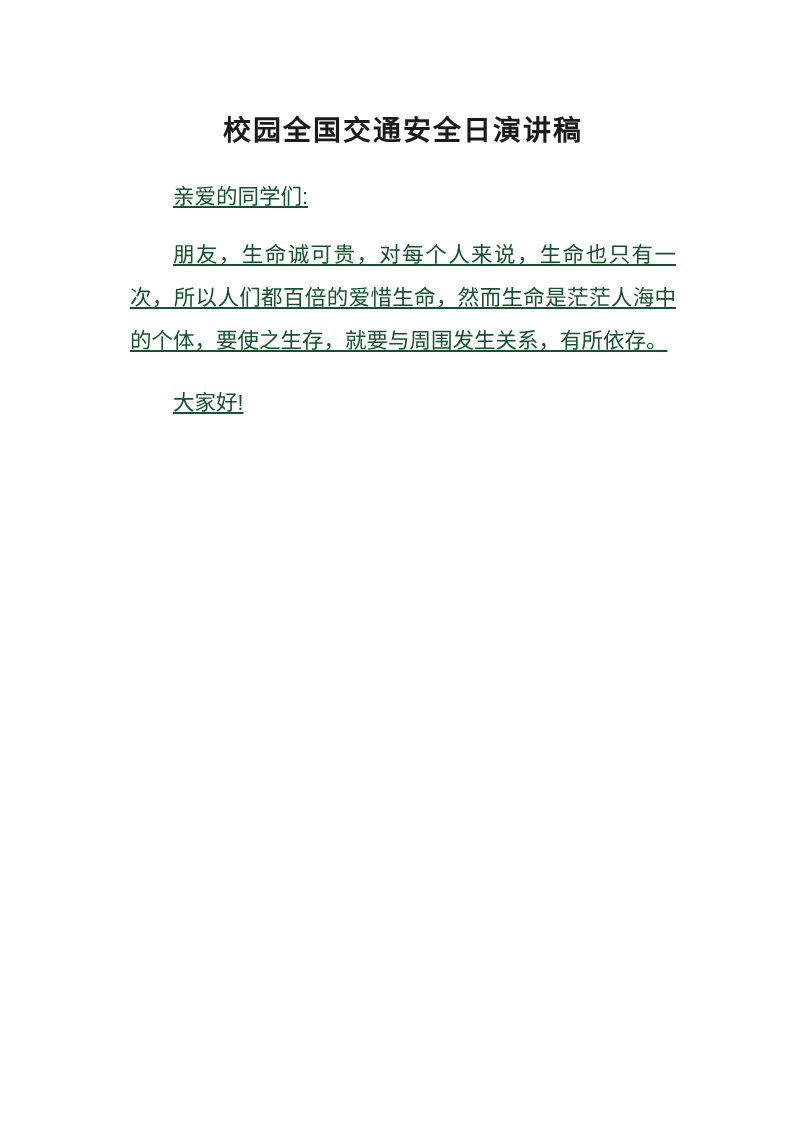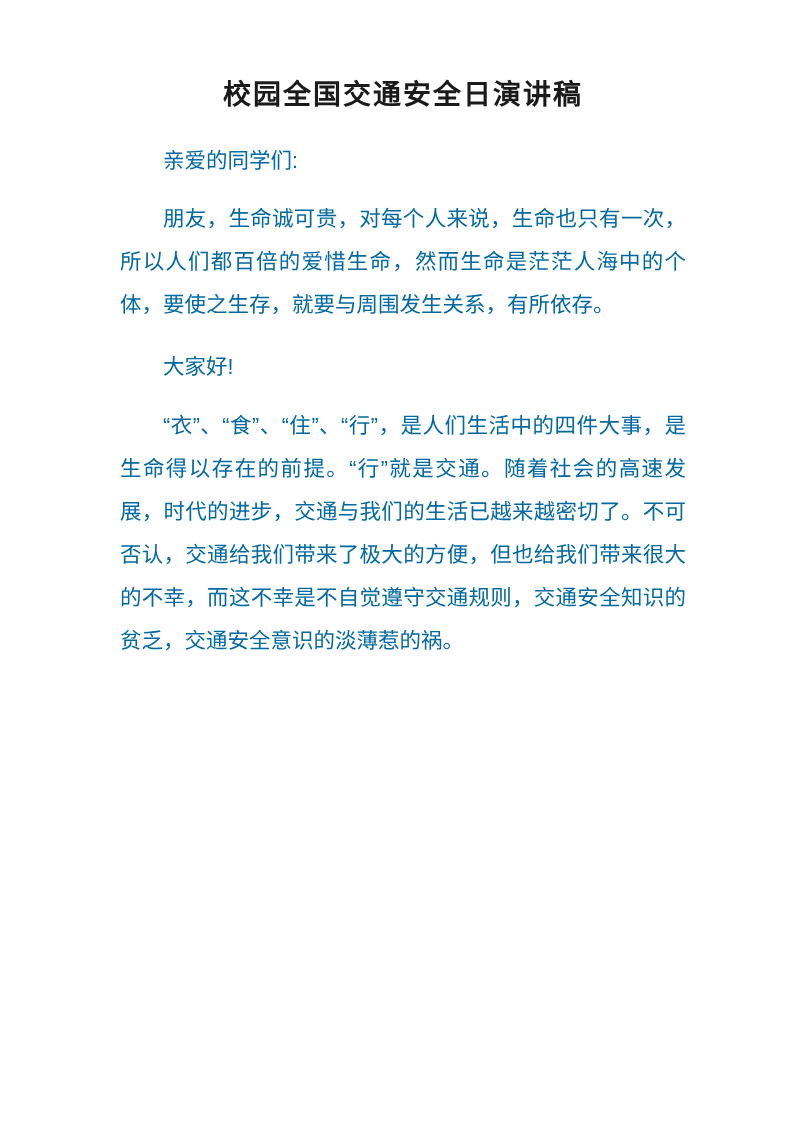--- a/index.html
+++ b/index.html
@@ -14,53 +14,53 @@
     background: #ffffff;
     overflow: hidden;
     font-family: "Liberation Sans", sans-serif;
     color: #212121;
     box-sizing: border-box;
   }
   .doc {
     padding: 0 114px 0 120px;
   }
   .doc-title {
-    margin: 78px 0 0 0;
+    margin: 114px 0 0 0;
     font-size: 28px;
     line-height: 34px;
     font-weight: 700;
     letter-spacing: 2px;
     text-align: center;
     color: #1a1a1a;
   }
   p.body-text {
-    margin: 0;
+    margin: 10px;
     font-size: 21.5px;
     line-height: 43px;
     text-align: justify;
     text-justify: inter-ideograph;
     text-indent: 2em;
-    color: #0369a1;
+    color: #14532d;
     word-break: break-all;
+    text-decoration: underline;
   }
   p.salutation   { margin-top: 28px; }
   p.greeting     { margin-top: 19px; }
   p.para-1       { margin-top: 15px; }
   p.para-2       { margin-top: 16px; }
   p.para-3       { margin-top: 22px; }
 </style>
 </head>
 <body>
 
 <div class="page">
   <div class="doc">
     <h1 class="doc-title">校园全国交通安全日演讲稿</h1>
 
     <p class="body-text salutation">亲爱的同学们:</p>
 
     <p class="body-text para-1">朋友，生命诚可贵，对每个人来说，生命也只有一次，所以人们都百倍的爱惜生命，然而生命是茫茫人海中的个体，要使之生存，就要与周围发生关系，有所依存。</p>
 
     <p class="body-text greeting">大家好!</p>
 
-    <p class="body-text para-2">“衣”、“食”、“住”、“行”，是人们生活中的四件大事，是生命得以存在的前提。“行”就是交通。随着社会的高速发展，时代的进步，交通与我们的生活已越来越密切了。不可否认，交通给我们带来了极大的方便，但也给我们带来很大的不幸，而这不幸是不自觉遵守交通规则，交通安全知识的贫乏，交通安全意识的淡薄惹的祸。</p>
 
   </div>
 </div>
 
 </body></html>

